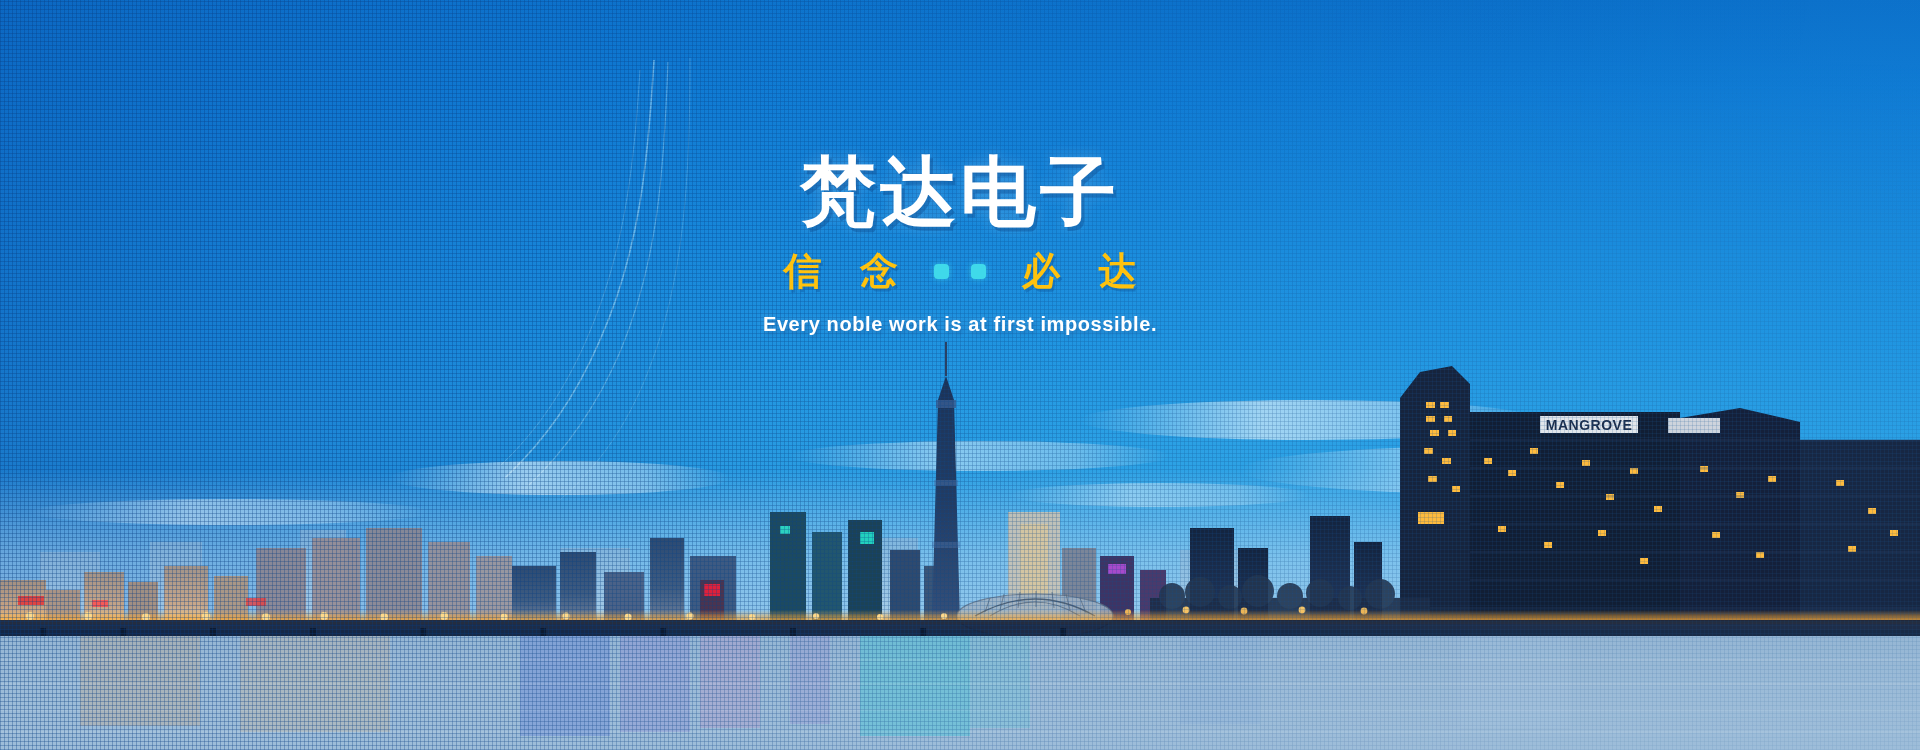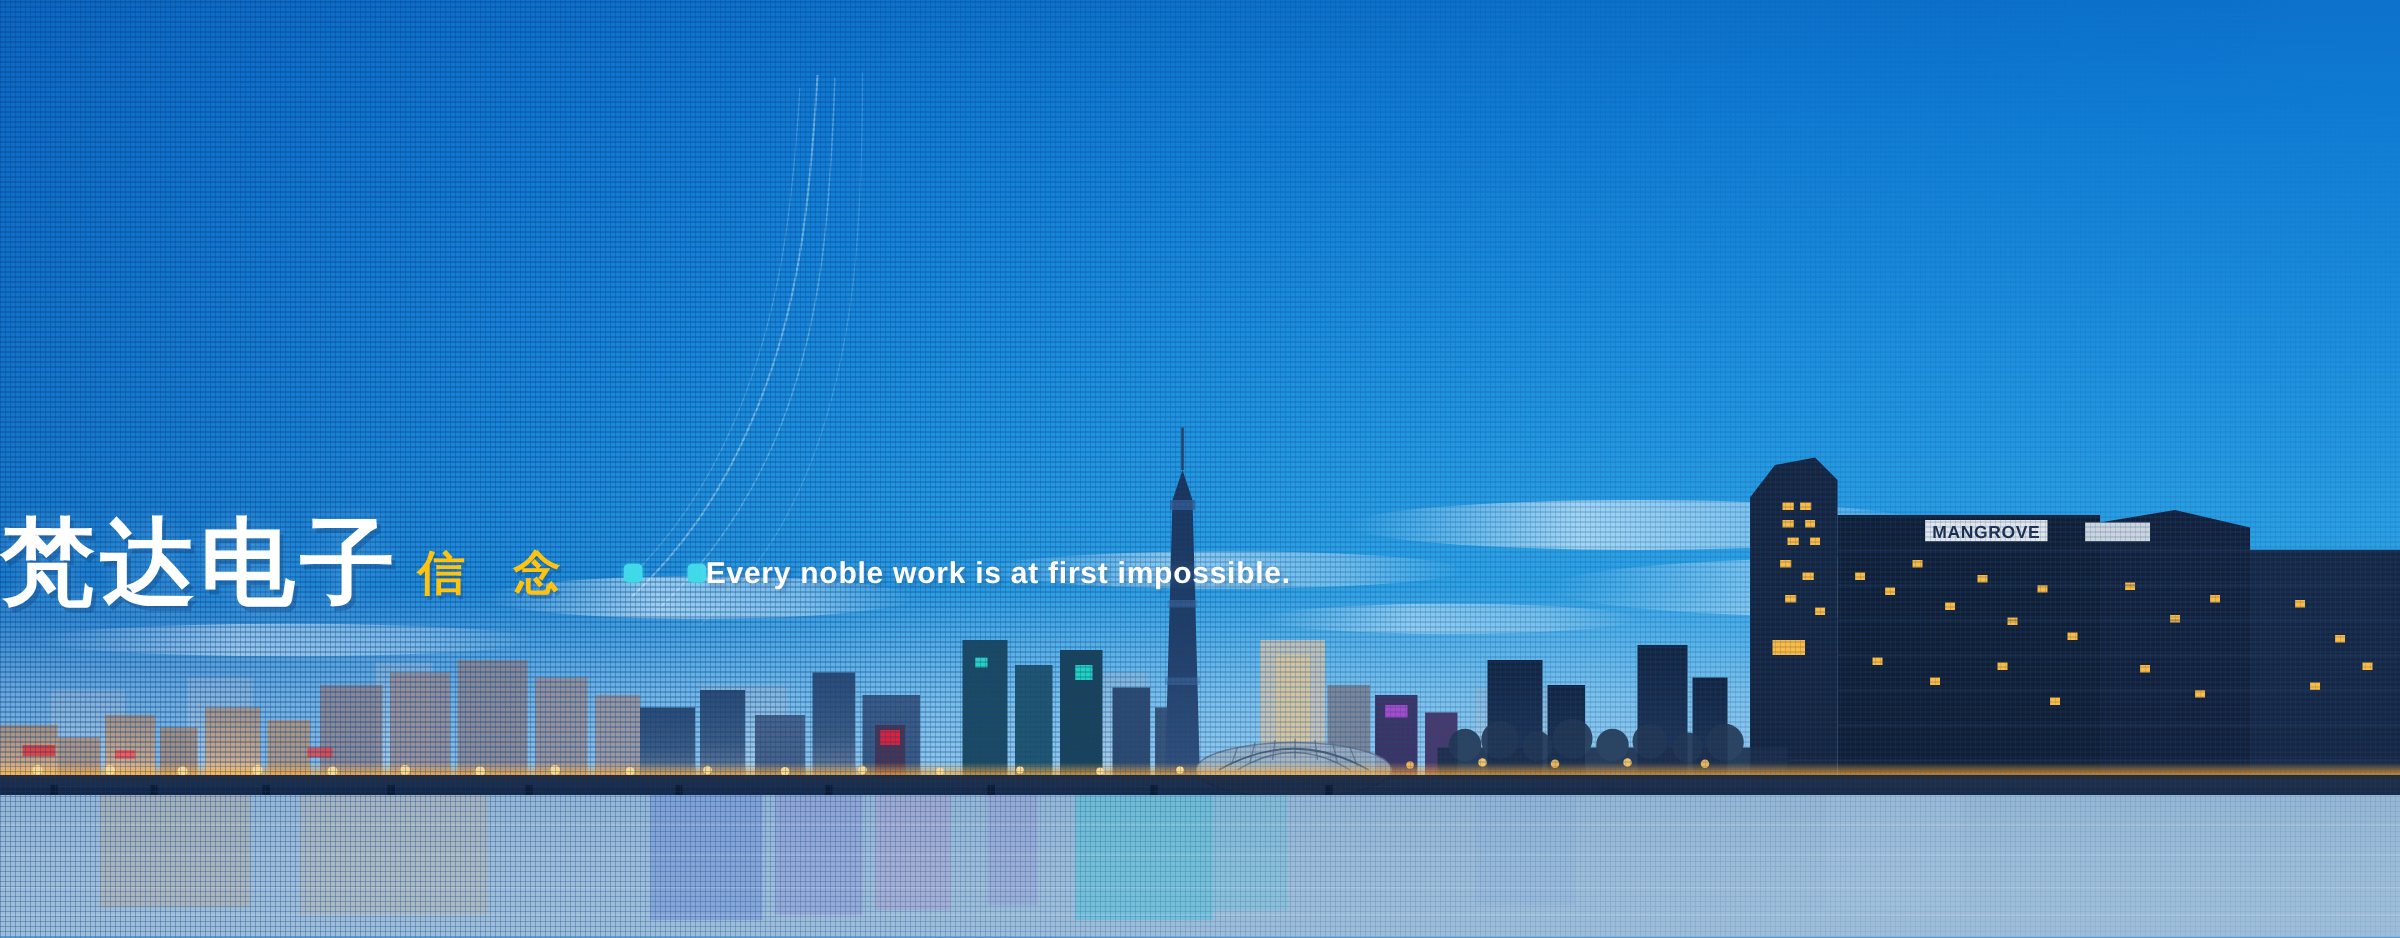--- a/index.html
+++ b/index.html
@@ -80,63 +80,63 @@
       repeating-linear-gradient(0deg,  rgba(30,90,150,0.22) 0px, rgba(30,90,150,0.22) 1px, rgba(0,0,0,0) 1px, rgba(0,0,0,0) 4px),
       repeating-linear-gradient(90deg, rgba(30,90,150,0.22) 0px, rgba(30,90,150,0.22) 1px, rgba(0,0,0,0) 1px, rgba(0,0,0,0) 4px);
     -webkit-mask-image:radial-gradient(90% 70% at 86% 62%, rgba(0,0,0,0.85) 0%, rgba(0,0,0,0.45) 45%, rgba(0,0,0,0) 78%);
     mask-image:radial-gradient(90% 70% at 86% 62%, rgba(0,0,0,0.85) 0%, rgba(0,0,0,0.45) 45%, rgba(0,0,0,0) 78%);
     pointer-events:none;
   }
 
   
   .text-block {
     position:absolute; left:0; top:0; width:1920px; height:750px;
-    display:flex; 
+    display:flex; flex-direction:column;
     align-items:center;
     padding-top:152px;
     pointer-events:none;
   }
 
   .brand-title {
     font-size:76px;
     font-weight:bold;
     color:#ffffff;
     letter-spacing:4px;
     line-height:1.05;
     text-shadow:
        3px 4px 0 rgba(10,70,140,0.38),
        0 0 16px rgba(255,255,255,0.18);
     pointer-events:auto;
   }
 
   .tagline {
     margin-top:14px;
     display:flex; align-items:center;
-    gap:36px;
+    gap:22px;
     pointer-events:auto;
   }
   .tagline-word {
     font-size:38px;
     font-weight:bold;
     color:#ffc20e;
     letter-spacing:14px;
     text-indent:14px;
     text-shadow:2px 3px 0 rgba(10,70,140,0.30);
   }
   .tagline-dot {
     width:15px; height:15px;
     border-radius:4px;
     background:#3fd9ea;
     box-shadow:0 0 6px rgba(63,217,234,0.55);
     flex:0 0 auto;
   }
 
   .subtitle {
     margin-top:16px;
-    font-size:24px;
+    font-size:20px;
     font-weight:bold;
     color:#ffffff;
     letter-spacing:0.6px;
     text-shadow:
        2px 3px 4px rgba(10,70,140,0.40),
        0 0 10px rgba(255,255,255,0.20);
     pointer-events:auto;
   }
 </style>
 </head>
@@ -440,18 +440,19 @@
   <div class="mesh-right"></div>
 
   <div class="text-block">
 
     <div class="brand-title">梵达电子</div>
 
     <div class="tagline">
       <span class="tagline-word">信 念</span>
       <span class="tagline-dot"></span>
       <span class="tagline-dot"></span>
+      <span class="tagline-word">必 达</span>
     </div>
 
     <div class="subtitle">Every noble work is at first impossible.</div>
   </div>
 
 </div>
 
 </body></html>

